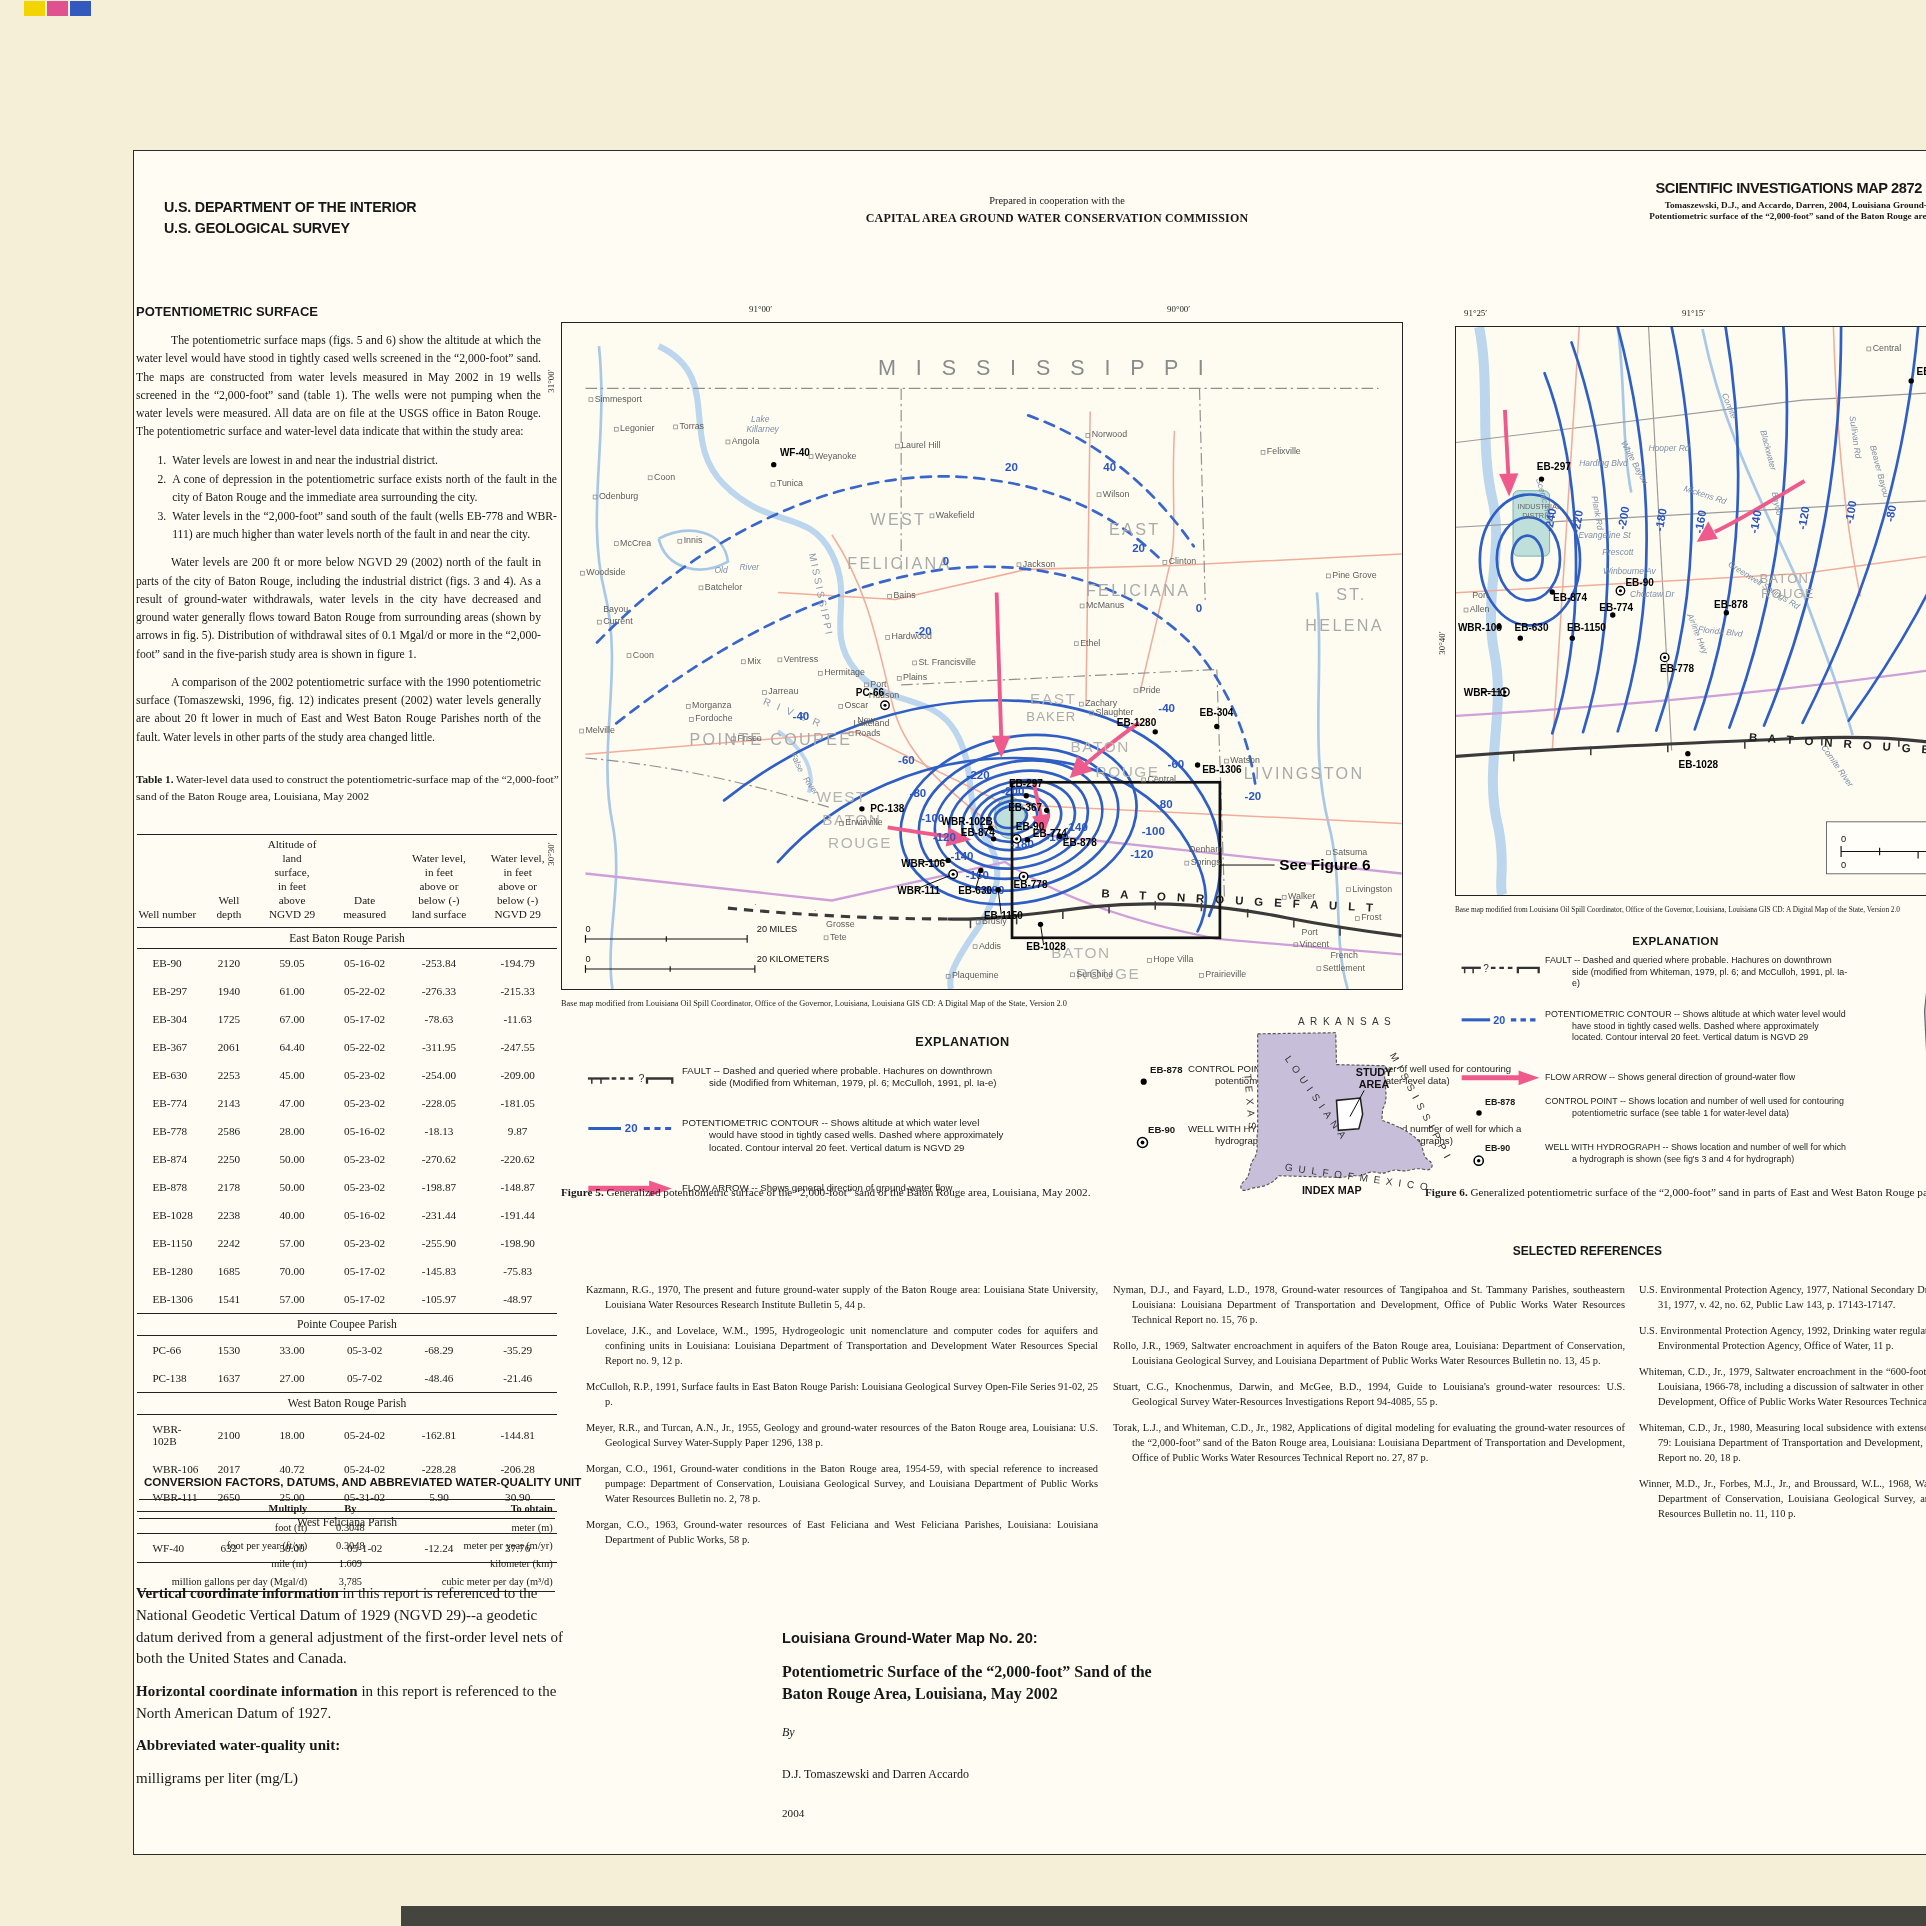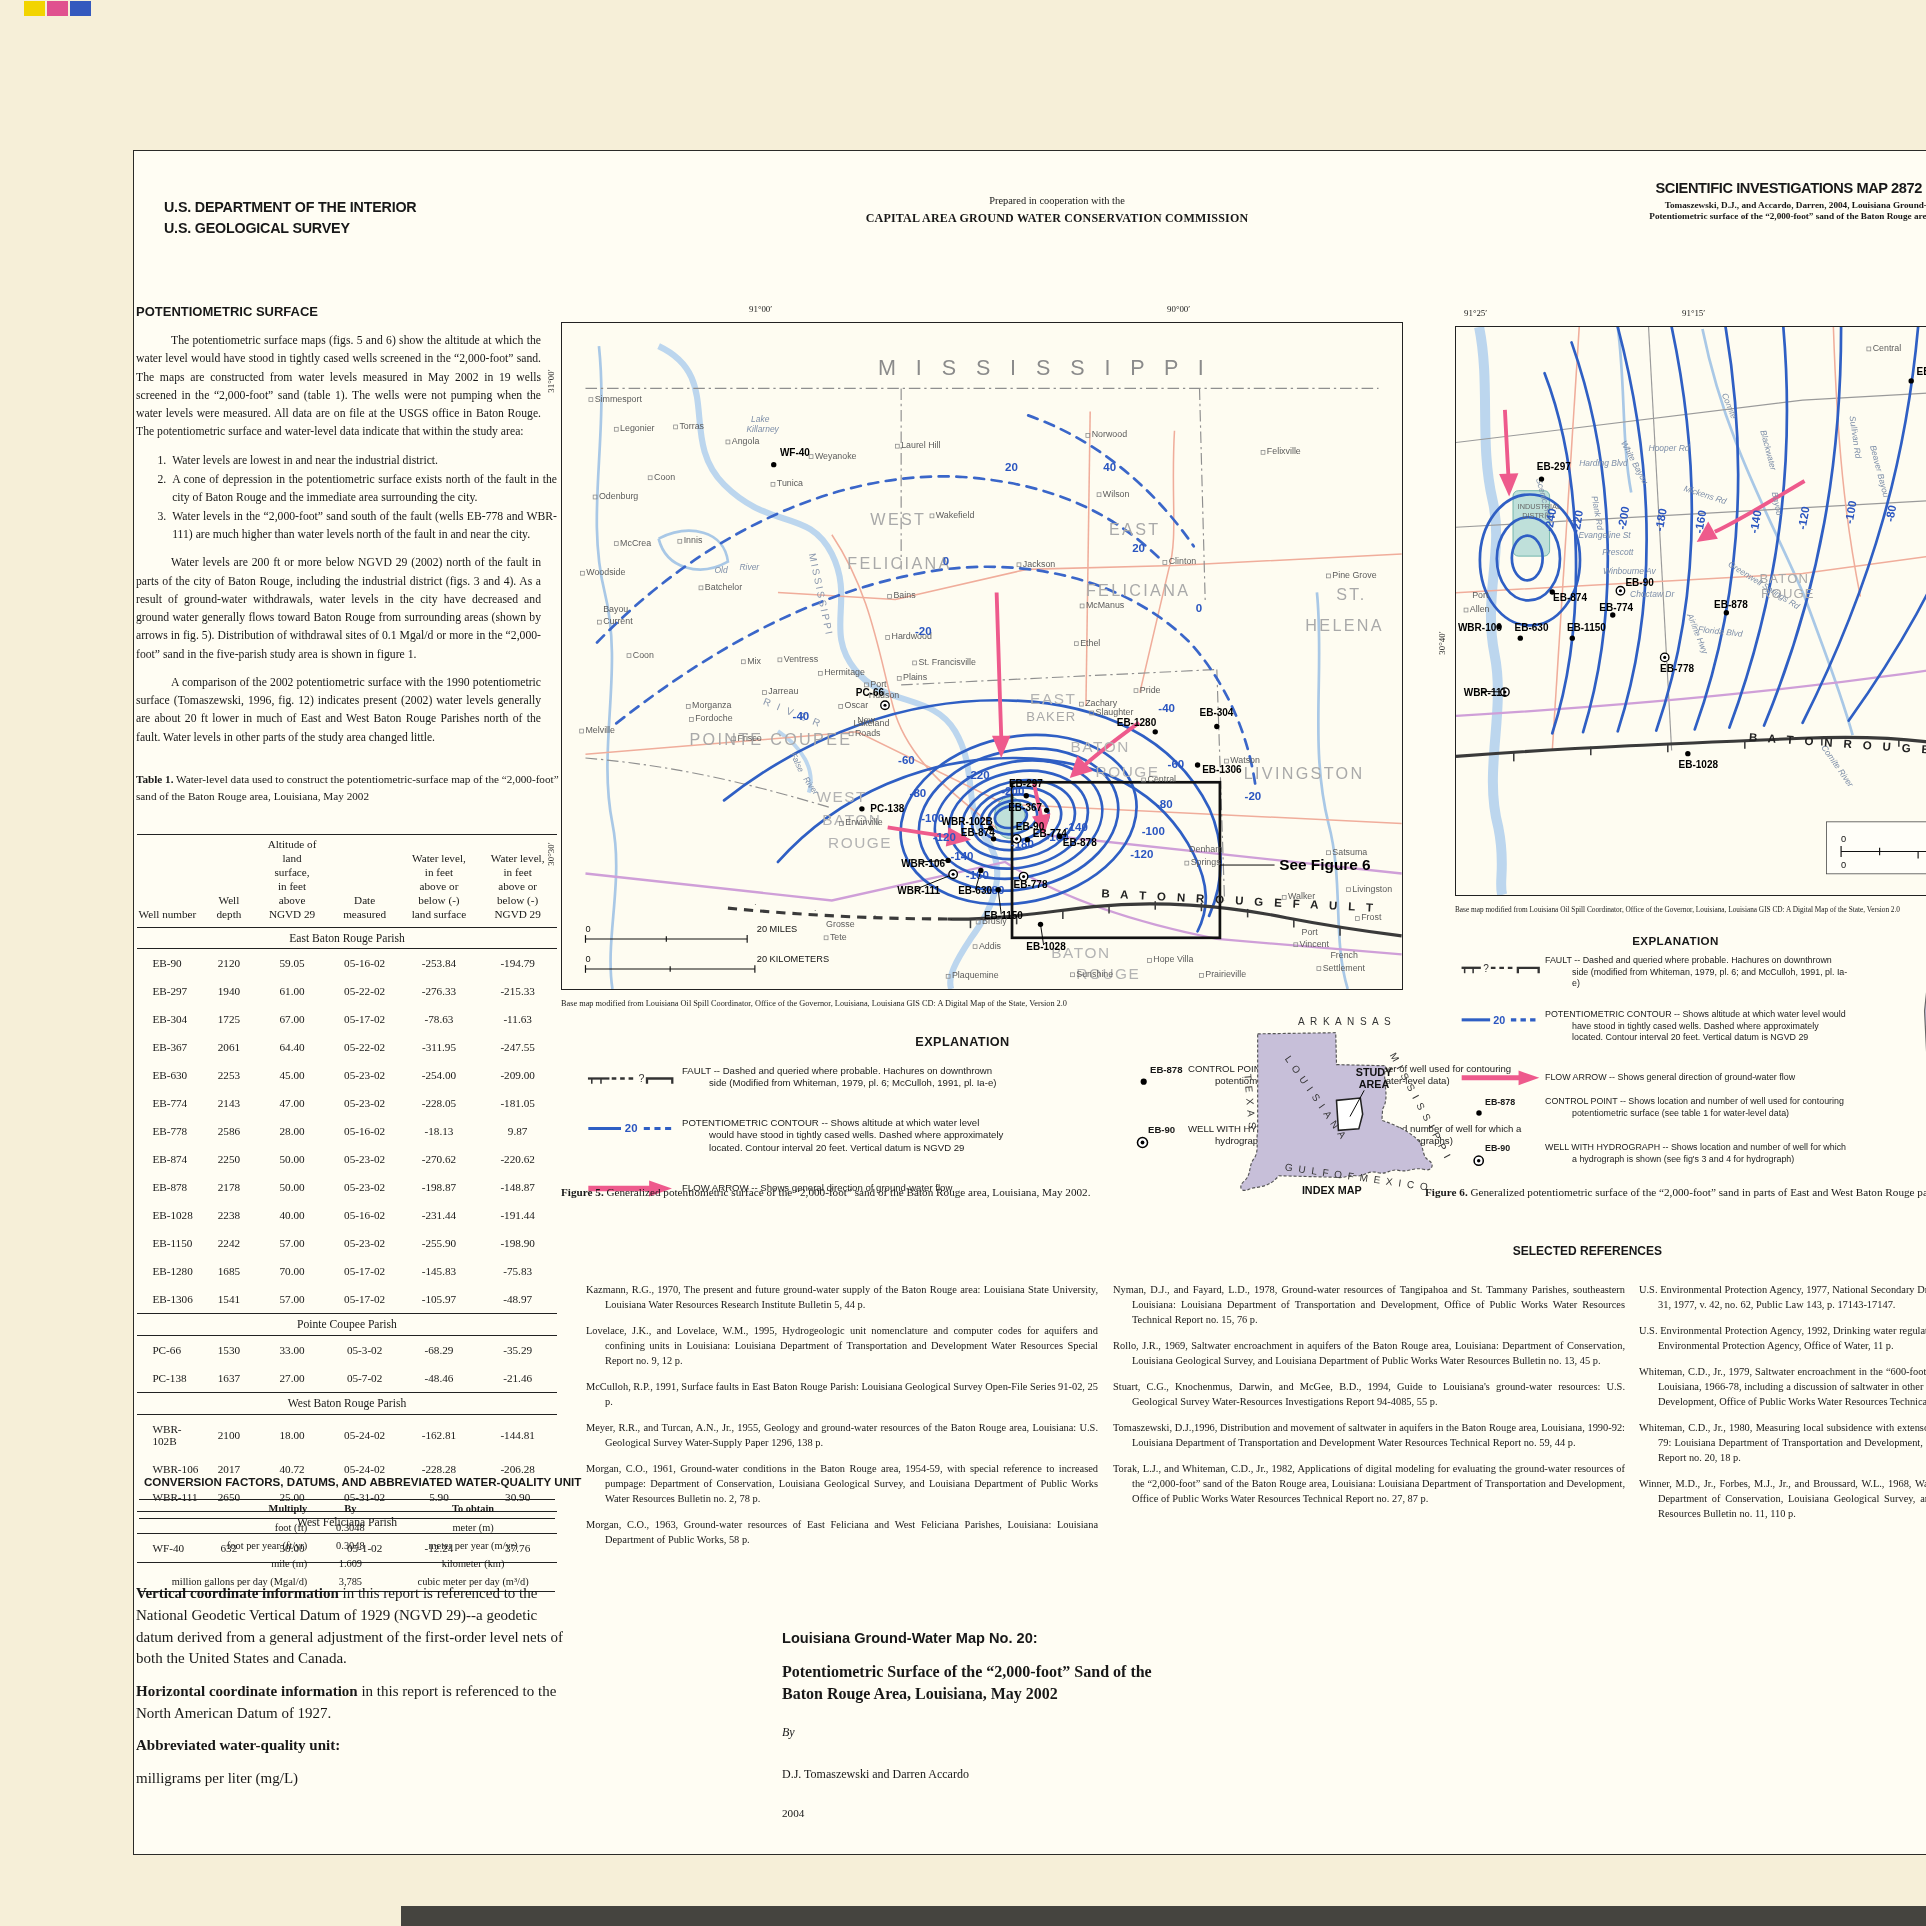--- a/index.html
+++ b/index.html
@@ -29,21 +29,21 @@
   table.t1 tr.t1-group td{border-top:1.2px solid #222;border-bottom:1.2px solid #222;padding:3.9px 1.5px;font-size:11.6px}
   table.t1 tr:last-child td{border-bottom:0}
   table.t1{border-bottom:1.2px solid #222;border-top:1.2px solid #222}
   table.t1 .c0{text-align:left;padding-left:15.4px}
   .conv-head{left:144px;top:1475px;width:443px;font-size:11.6px;text-align:left}
   table.conv{left:139px;top:1499px;width:416px;border-collapse:collapse;font-size:10.4px;border-top:1.2px solid #222;border-bottom:1.5px double #222}
   table.conv th{font-weight:bold;padding:3.1px 2.3px 3.9px 2.3px;border-bottom:1.2px solid #222}
   table.conv td{padding:3.5px 2.3px}
   table.conv .m{text-align:right;width:166px}
   table.conv .b{text-align:center;width:77px}
-  table.conv .o{text-align:center}
+  table.conv .o{text-align:right}
   .datum{left:136px;top:1583px;width:431px;font-size:15px;line-height:1.45}
   .datum p{margin:0 0 10.8px 0}
   .datum b{font-weight:bold}
   
   .fig5-svg{left:561px;top:322px;width:840px;height:666px;border:1.2px solid #222;background:#fefcf1}
   .coordlab{font-size:8.9px;color:#222}
   .rot{transform:rotate(-90deg)}
   .credit{font-size:8.3px;color:#222}
   .exp-head{font-family:"Liberation Sans",sans-serif;font-weight:bold;font-size:12.7px;letter-spacing:0.4px}
   .leg-sym{position:absolute}
@@ -996,21 +996,20 @@
     <p>Lovelace, J.K., and Lovelace, W.M., 1995, Hydrogeologic unit nomenclature and computer codes for aquifers and confining units in Louisiana:  Louisiana Department of Transportation and Development Water Resources Special Report no. 9, 12 p.</p>
     <p>McCulloh, R.P., 1991, Surface faults in East Baton Rouge Parish:  Louisiana Geological Survey Open-File Series 91-02, 25 p.</p>
     <p>Meyer, R.R., and Turcan, A.N., Jr., 1955, Geology and ground-water resources of the Baton Rouge area, Louisiana:  U.S. Geological Survey Water-Supply Paper 1296, 138 p.</p>
     <p>Morgan, C.O., 1961, Ground-water conditions in the Baton Rouge area, 1954-59, with special reference to increased pumpage:  Department of Conservation, Louisiana Geological Survey, and Louisiana Department of Public Works Water Resources Bulletin no. 2, 78 p.</p>
     <p>Morgan, C.O., 1963, Ground-water resources of East Feliciana and West Feliciana Parishes, Louisiana:  Louisiana Department of Public Works, 58 p.</p>
   </div>
 <div class="abs refcol" style="left:1113px;top:1283px;width:512px">
     <p>Nyman, D.J., and Fayard, L.D., 1978, Ground-water resources of Tangipahoa and St. Tammany Parishes, southeastern Louisiana:  Louisiana Department of Transportation and Development, Office of Public Works Water Resources Technical Report no. 15, 76 p.</p>
     <p>Rollo, J.R., 1969, Saltwater encroachment in aquifers of the Baton Rouge area, Louisiana: Department of Conservation, Louisiana Geological Survey, and Louisiana Department of Public Works Water Resources Bulletin no. 13, 45 p.</p>
     <p>Stuart, C.G., Knochenmus, Darwin, and McGee, B.D., 1994, Guide to Louisiana's ground-water resources: U.S. Geological Survey Water-Resources Investigations Report 94-4085, 55 p.</p>
-    <p>Tomaszewski, D.J.,1996, Distribution and movement of saltwater in aquifers in the Baton Rouge area, Louisiana, 1990-92: Louisiana Department of Transportation and Development Water Resources Technical Report no. 59, 44 p.</p>
     <p>Torak, L.J., and Whiteman, C.D., Jr., 1982, Applications of digital modeling for evaluating the ground-water resources of the “2,000-foot” sand of the Baton Rouge area, Louisiana: Louisiana Department of Transportation and Development, Office of Public Works Water Resources Technical Report no. 27, 87 p.</p>
   </div>
 <div class="abs refcol" style="left:1639px;top:1283px;width:501px">
     <p>U.S. Environmental Protection Agency, 1977, National Secondary Drinking Water Regulations: Federal Register, March 31, 1977, v. 42, no. 62, Public Law 143, p. 17143-17147.</p>
     <p>U.S. Environmental Protection Agency, 1992, Drinking water regulations and health advisories: Washington, D.C., U.S. Environmental Protection Agency, Office of Water, 11 p.</p>
     <p>Whiteman, C.D., Jr., 1979, Saltwater encroachment in the “600-foot” and ”1,500-foot” sands of the Baton Rouge area, Louisiana, 1966-78, including a discussion of saltwater in other sands: Louisiana Department of Transportation and Development, Office of Public Works Water Resources Technical Report no. 19, 49 p.</p>
     <p>Whiteman, C.D., Jr., 1980, Measuring local subsidence with extensometers in the Baton Rouge area, Louisiana, 1975-79:  Louisiana Department of Transportation and Development, Office of Public Works Water Resources Technical Report no. 20, 18 p.</p>
     <p>Winner, M.D., Jr., Forbes, M.J., Jr., and Broussard, W.L., 1968, Water resources of Pointe Coupee Parish, Louisiana:  Department of Conservation, Louisiana Geological Survey, and Louisiana Department of Public Works Water Resources Bulletin no. 11, 110 p.</p>
   </div>
 

